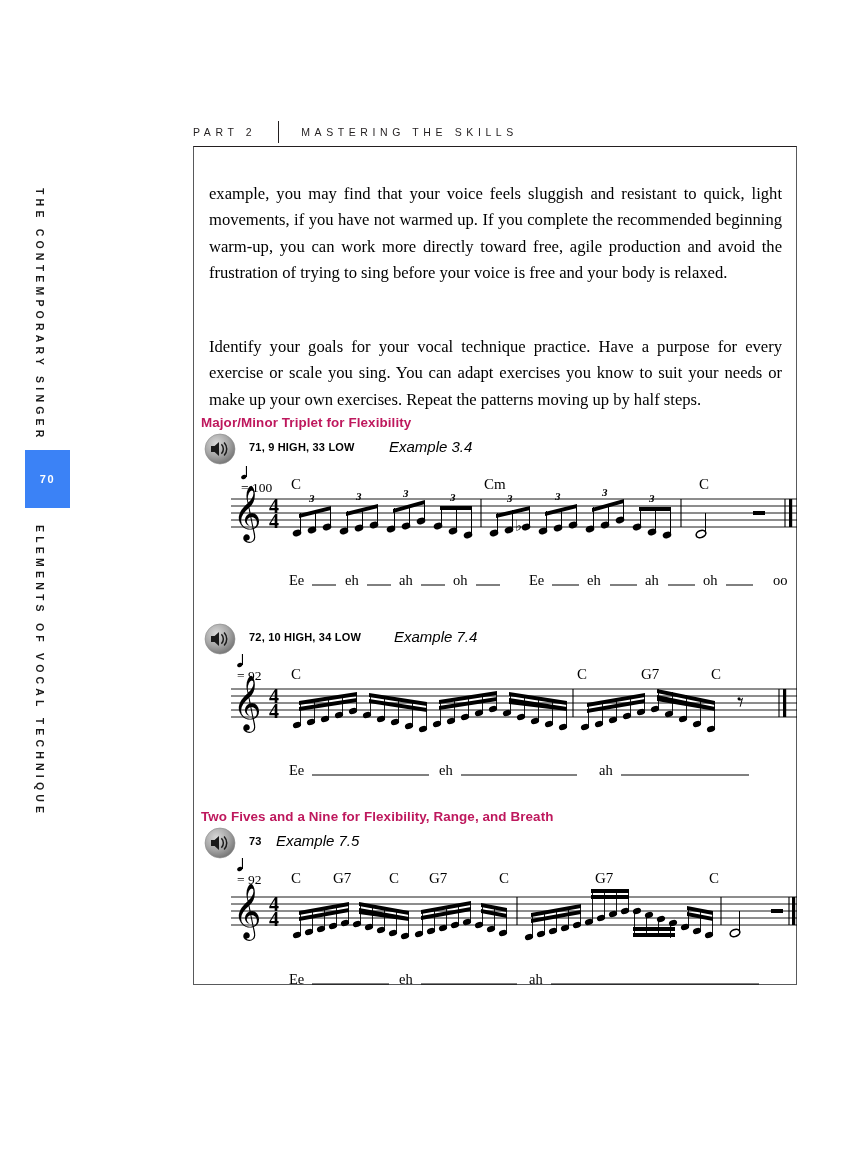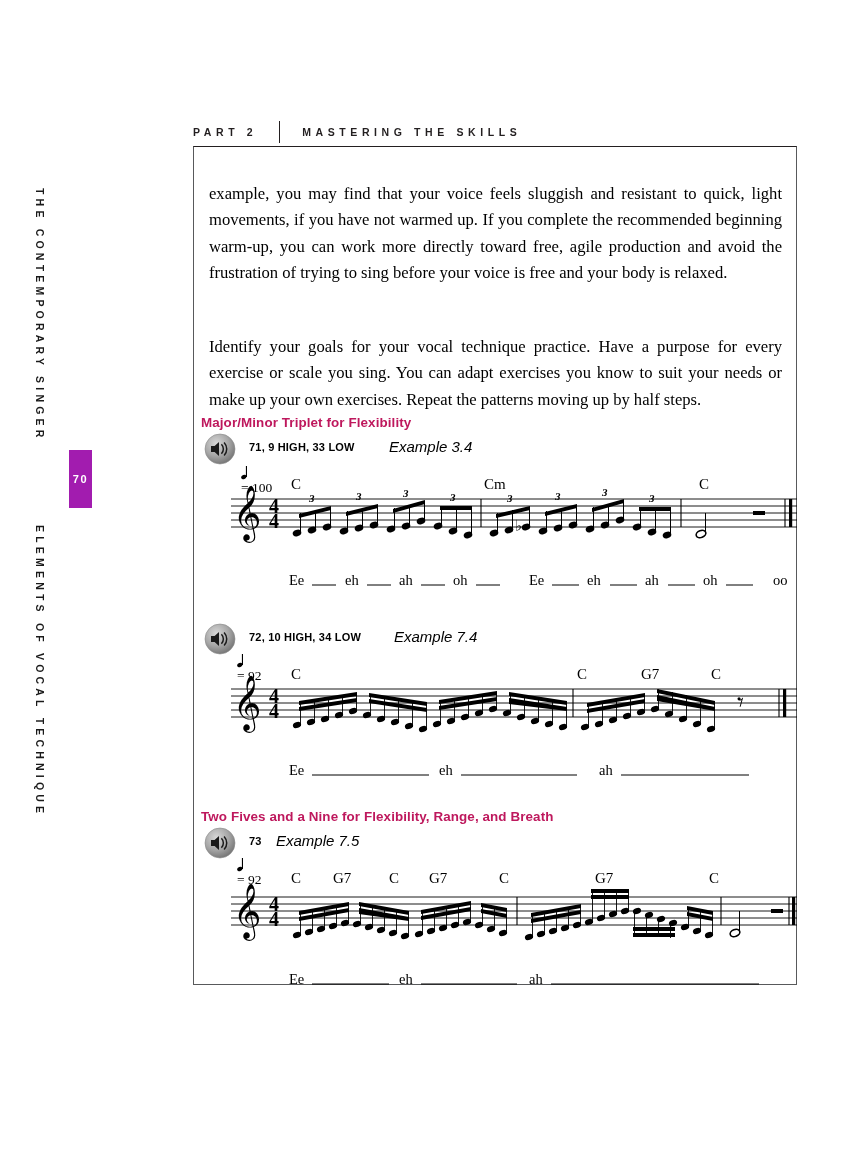--- a/index.html
+++ b/index.html
@@ -30,23 +30,22 @@
     font-size: 10.5px;
     letter-spacing: 4.2px;
     color: #1a1a1a;
     white-space: nowrap;
   }
   #book-title-vertical { left: 34px; top: 188px; }
   #section-title-vertical { left: 34px; top: 525px; }
   .page-number-box {
     position: absolute;
     left: 25px; top: 450px;
-    width: 23px; height: 58px;
-    background: #a21caf;
-    margin-left: 44px;
+    width: 45px; height: 58px;
+    background: #3b82f6;
   }
   .page-number-box span {
     position: absolute;
     left: 0; right: 0;
     top: 50%;
     transform: translateY(-50%);
     text-align: center;
     color: #ffffff;
     font-family: "Liberation Sans", sans-serif;
     font-weight: bold;
@@ -56,21 +55,21 @@
 
   
   .running-head {
     position: absolute;
     left: 193px; top: 120px;
     width: 604px;
     height: 24px;
     display: flex;
     align-items: center;
     font-family: "Liberation Sans", sans-serif;
-    font-weight: bold;
+    font-weight: normal;
     font-size: 10.5px;
     letter-spacing: 4.6px;
     color: #231f20;
   }
   .running-head .part { padding-right: 22px; }
   .running-head .divider {
     width: 1px;
     height: 22px;
     background: #231f20;
     margin-right: 22px;

